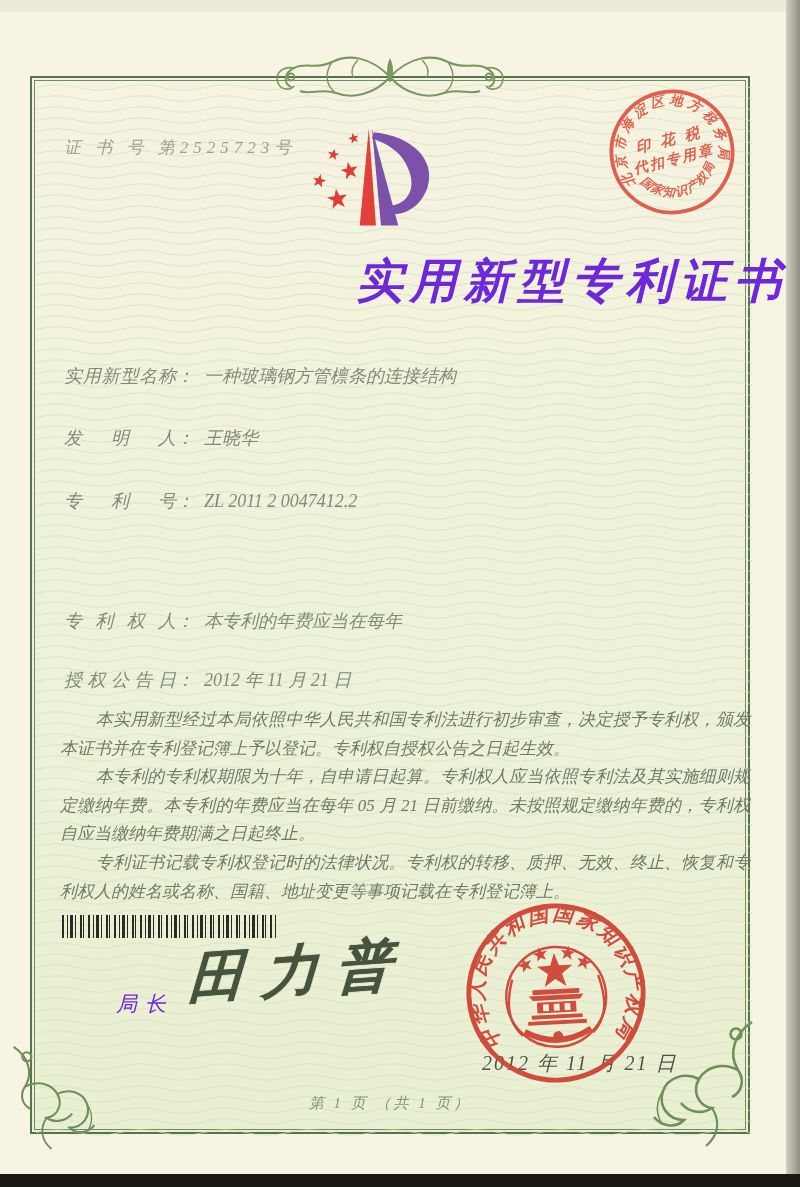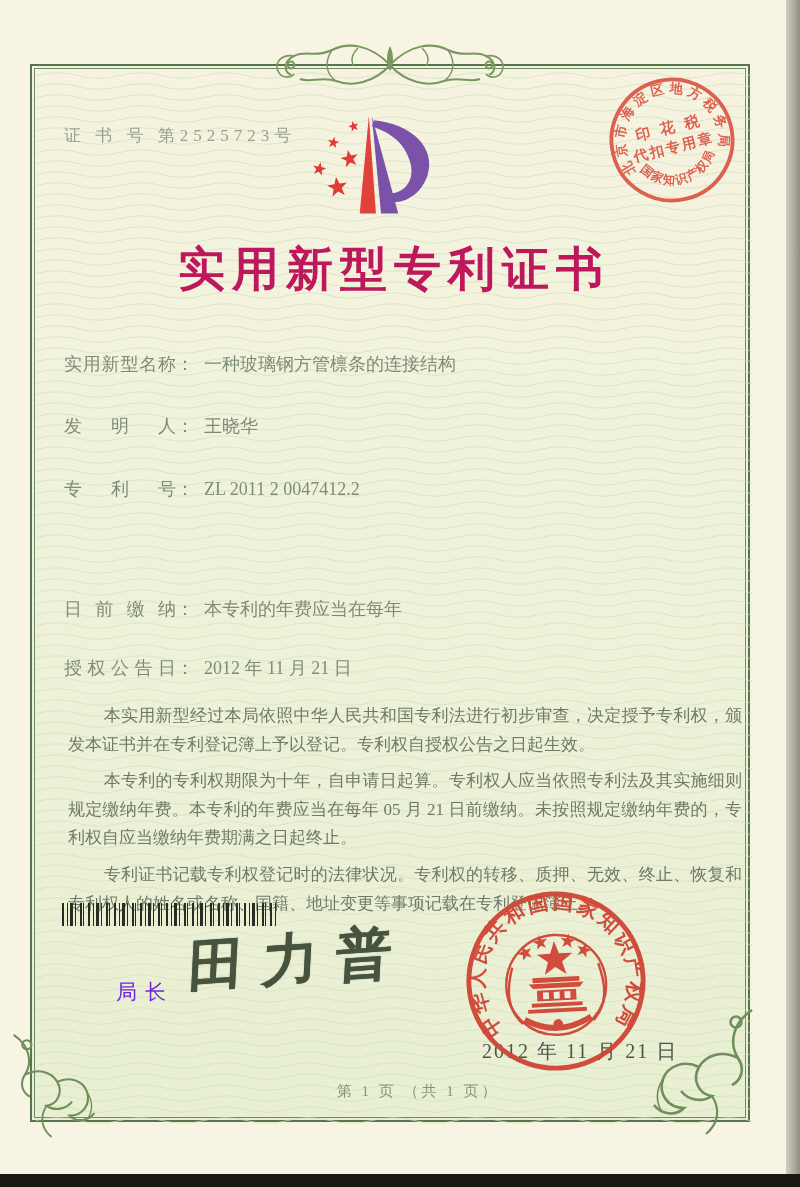--- a/index.html
+++ b/index.html
@@ -1,59 +1,59 @@
 <!DOCTYPE html>
 <html><head>
 <meta charset="utf-8">
 <style>
   html,body{margin:0;padding:0;}
   body{width:800px;height:1187px;position:relative;background:#14130f;
        font-family:"Liberation Serif","DejaVu Serif",serif;overflow:hidden;}
   .photo{position:absolute;left:0;top:0;width:800px;height:1187px;background:#eceadb;}
-  .paper{position:absolute;left:0;top:0;width:788px;height:1176px;background:#f7f4e3;}
+  .paper{position:absolute;left:0;top:12px;width:788px;height:1176px;background:#f7f4e3;font-style:italic;}
   .edge-right{position:absolute;left:786px;top:0;width:14px;height:1176px;
       background:linear-gradient(90deg,#d2cfc2,#908e85);}
   .edge-bottom{position:absolute;left:0;top:1174px;width:800px;height:13px;background:#181712;}
   
   .frame{position:absolute;left:30px;top:64px;width:720px;height:1058px;
       border:2px solid #56754c;background:linear-gradient(180deg,#f6f3e1 0%,#eff2da 45%,#e9efd2 100%);box-sizing:border-box;}
   .frame-inner{position:absolute;left:2px;top:2px;right:2px;bottom:2px;border:1px solid #6d8b60;}
   .guilloche{position:absolute;left:4px;top:4px;right:4px;bottom:4px;opacity:.75;}
   
   .cert-no{position:absolute;left:64px;top:124px;font-size:17px;color:#98a18e;
       letter-spacing:5px;z-index:3;}
   .logo{position:absolute;left:304px;top:112px;width:152px;height:114px;z-index:3;}
   .stamp{position:absolute;left:606px;top:74px;width:132px;height:132px;transform:rotate(-14deg);z-index:4;opacity:.92;}
-  .title{position:absolute;left:0;top:238px;width:788px;text-align:center;font-size:47px;
-      font-weight:bold;color:#be185d;letter-spacing:7px;z-index:3;}
+  .title{position:absolute;left:0;top:238px;width:788px;text-align:right;font-size:47px;
+      font-weight:bold;color:#6d28d9;letter-spacing:7px;z-index:3;}
   .row{position:absolute;left:64px;z-index:3;font-size:18px;color:#7f8b79;white-space:nowrap;}
   .flabel{display:inline-block;width:112px;text-align:justify;text-align-last:justify;vertical-align:bottom;}
   .fcolon{margin-right:10px;}
   .paras{position:absolute;left:60px;top:694px;width:690px;z-index:3;font-size:17px;
       color:#6e7a68;line-height:28.6px;text-align:justify;}
-  .paras p{margin:8px;text-indent:2.1em;}
+  .paras p{margin:0;text-indent:2.1em;}
   .barcode{position:absolute;left:62px;top:903px;width:216px;height:23px;z-index:3;
       background:repeating-linear-gradient(90deg,
         #2b2b26 0 2px,rgba(0,0,0,0) 2px 5px,
         #2b2b26 5px 6px,rgba(0,0,0,0) 6px 8px,
         #2b2b26 8px 11px,rgba(0,0,0,0) 11px 13px,
         #2b2b26 13px 14px,rgba(0,0,0,0) 14px 18px,
         #2b2b26 18px 20px,rgba(0,0,0,0) 20px 21px,
         #2b2b26 21px 22px,rgba(0,0,0,0) 22px 26px);}
   .commissioner{position:absolute;left:116px;top:978px;font-size:21px;color:#6d28d9;
       letter-spacing:8px;z-index:3;}
   .signature{position:absolute;left:188px;top:922px;font-size:56px;font-weight:bold;
       color:#45533f;letter-spacing:18px;transform:rotate(-4deg) skewX(-7deg);z-index:3;
       text-shadow:0 0 1px #45533f;}
   .seal{position:absolute;left:463px;top:888px;width:186px;height:186px;z-index:5;
       transform:rotate(-3deg);opacity:.95;}
   .grant-date{position:absolute;left:482px;top:1038px;font-size:20px;color:#4f5348;
       letter-spacing:2px;z-index:4;}
   .footer{position:absolute;left:30px;top:1082px;width:720px;text-align:center;
-      font-size:15px;color:#85927c;letter-spacing:3px;z-index:3;margin-left:28px;}
+      font-size:15px;color:#85927c;letter-spacing:3px;z-index:3;}
   .orn{position:absolute;z-index:2;}
   .orn-top{left:258px;top:38px;width:264px;height:54px;}
   .orn-bl{left:6px;top:1030px;width:96px;height:112px;transform:scaleX(-1);}
   .orn-br{left:648px;top:1004px;width:110px;height:136px;}
 </style>
 </head>
 <body>
 
 <div class="photo">
   <div class="paper">
@@ -143,21 +143,21 @@
     <div class="row" style="top:414px">
       <span class="flabel">发明人</span><span class="fcolon">：</span><span class="fvalue">王晓华</span>
     </div>
     <div class="row" style="top:352px">
       <span class="flabel">实用新型名称</span><span class="fcolon">：</span><span class="fvalue">一种玻璃钢方管檩条的连接结构</span>
     </div>
     <div class="row" style="top:477px">
       <span class="flabel">专利号</span><span class="fcolon">：</span><span class="fvalue">ZL 2011 2 0047412.2</span>
     </div>
     <div class="row" style="top:597px">
-      <span class="flabel">日前缴纳</span><span class="fcolon">：</span><span class="fvalue">本专利的年费应当在每年</span>
+      <span class="flabel">专利权人</span><span class="fcolon">：</span><span class="fvalue">本专利的年费应当在每年</span>
     </div>
     <div class="row" style="top:656px">
       <span class="flabel">授权公告日</span><span class="fcolon">：</span><span class="fvalue">2012 年 11 月 21 日</span>
     </div>
 
     <div class="paras">
       <p>本实用新型经过本局依照中华人民共和国专利法进行初步审查，决定授予专利权，颁发本证书并在专利登记簿上予以登记。专利权自授权公告之日起生效。</p>
       <p>本专利的专利权期限为十年，自申请日起算。专利权人应当依照专利法及其实施细则规定缴纳年费。本专利的年费应当在每年 05 月 21 日前缴纳。未按照规定缴纳年费的，专利权自应当缴纳年费期满之日起终止。</p>
       <p>专利证书记载专利权登记时的法律状况。专利权的转移、质押、无效、终止、恢复和专利权人的姓名或名称、国籍、地址变更等事项记载在专利登记簿上。</p>
     </div>

